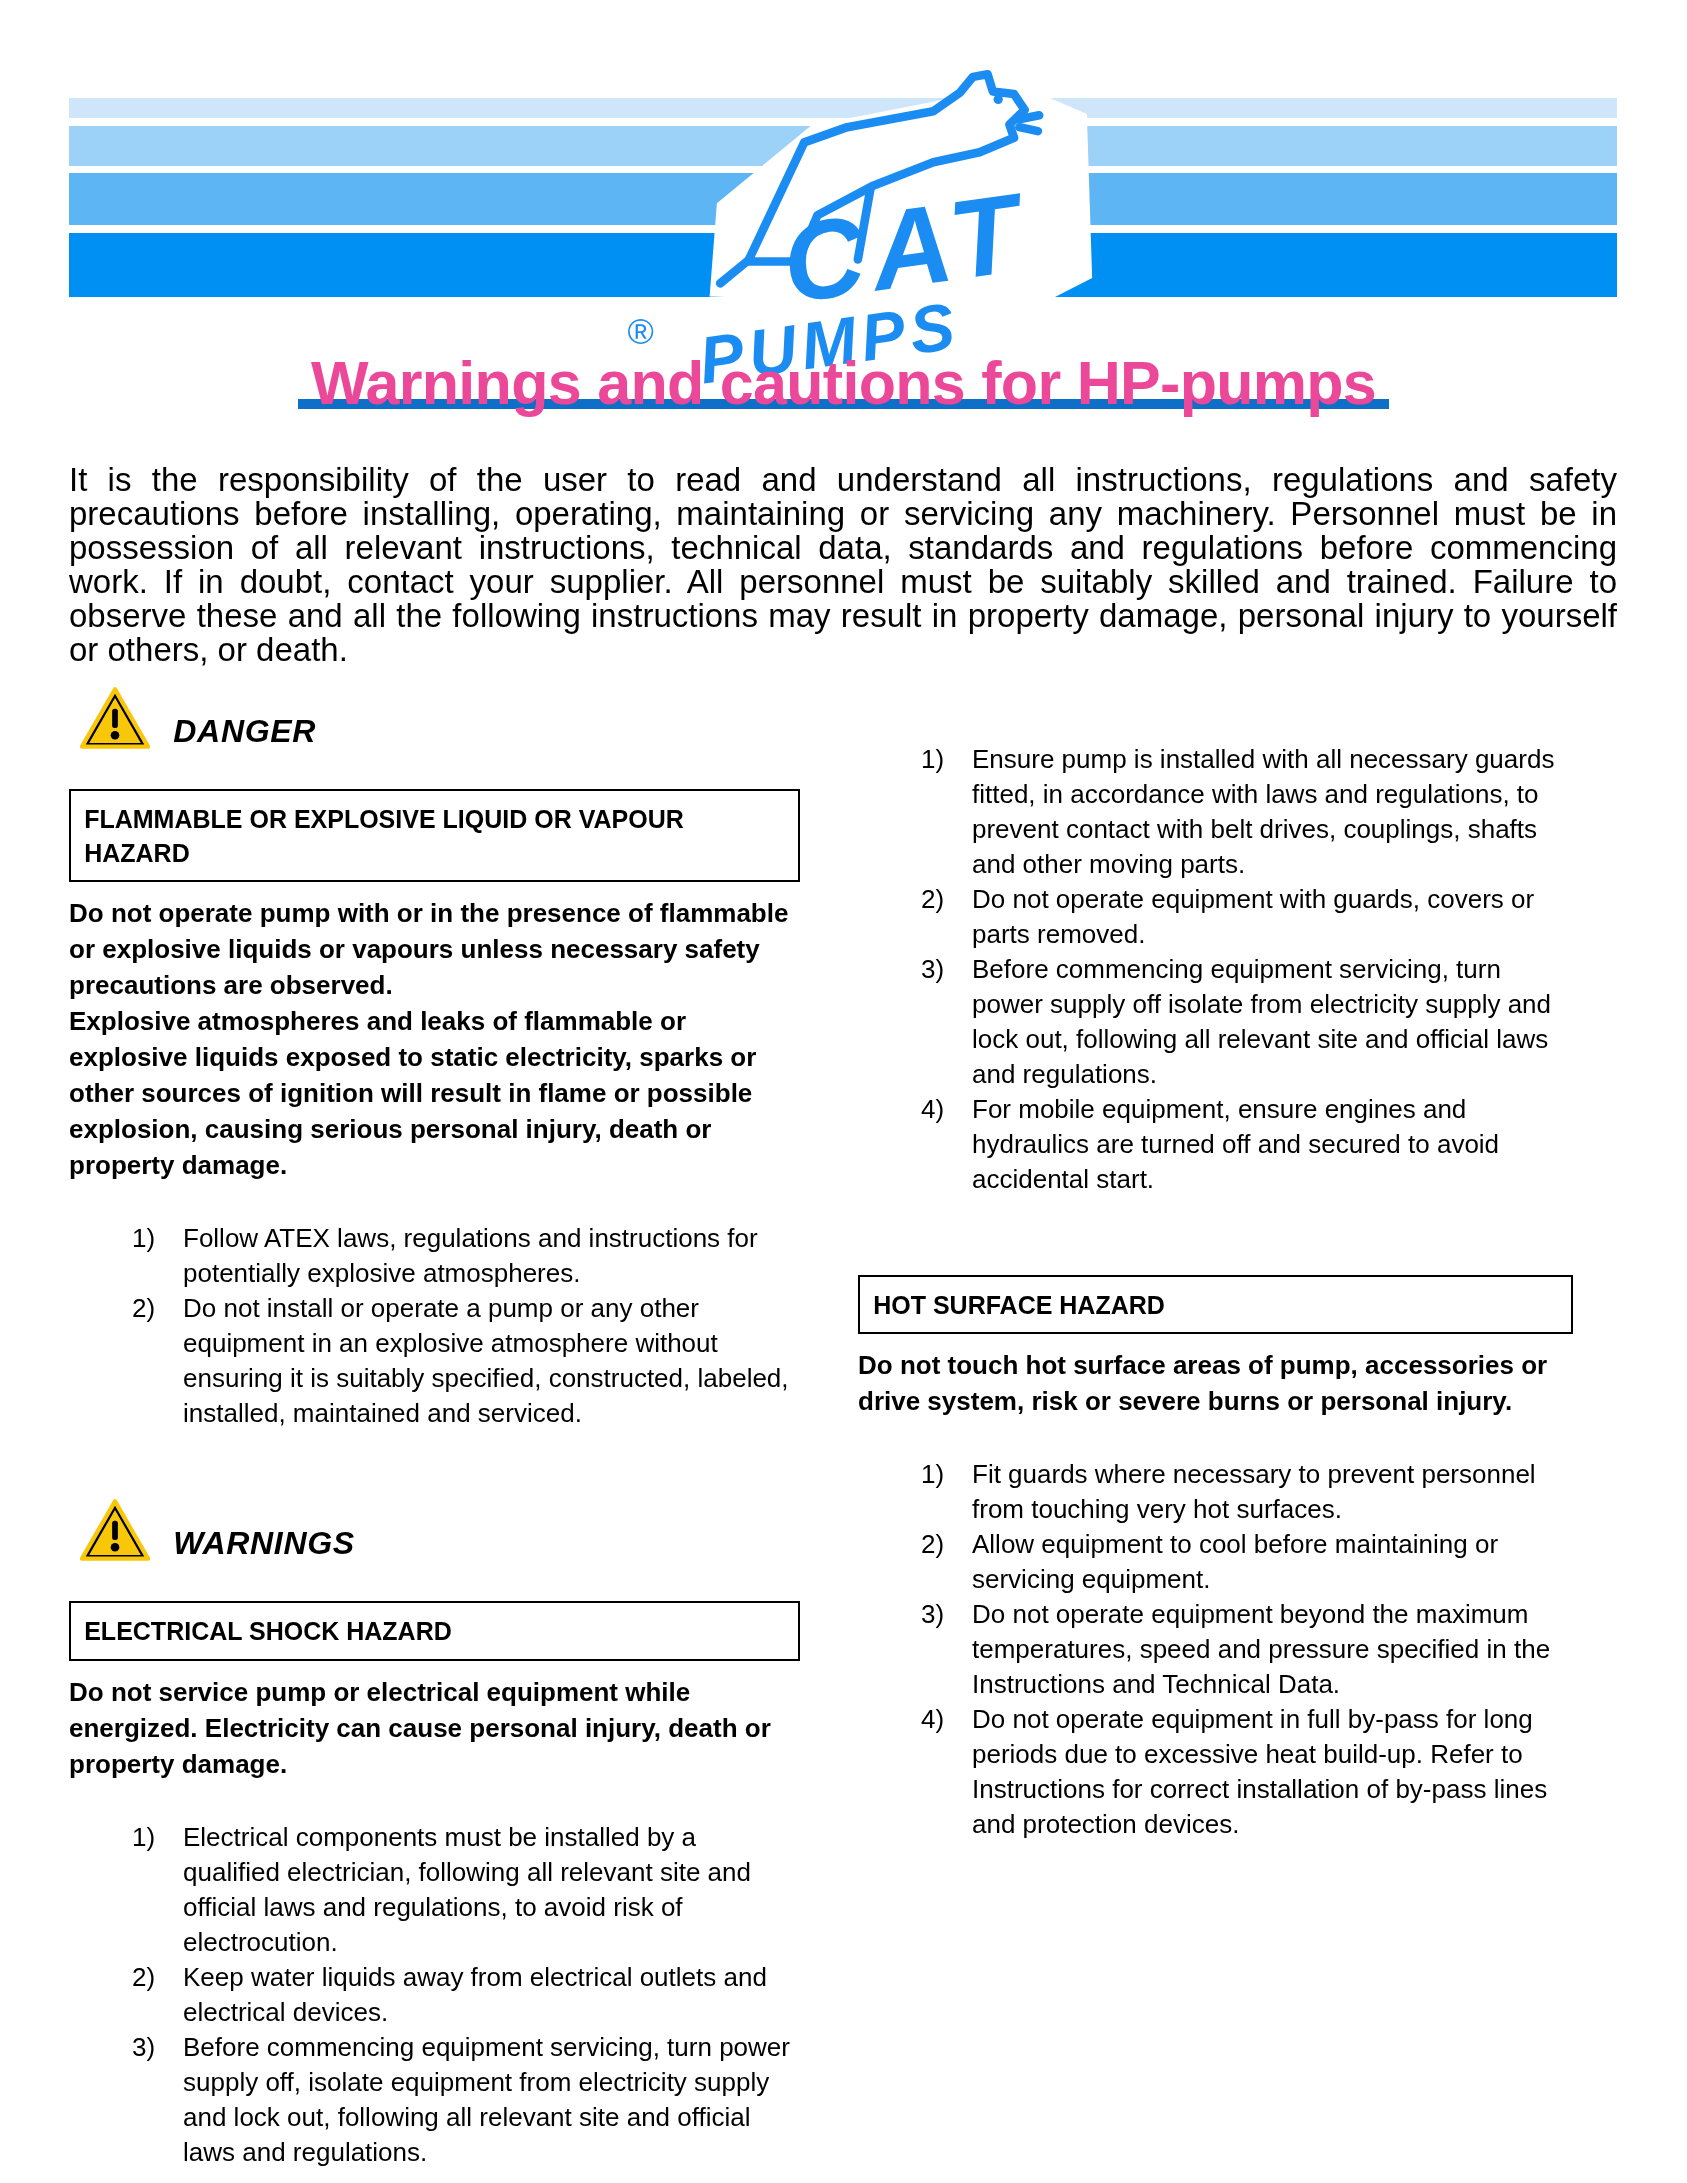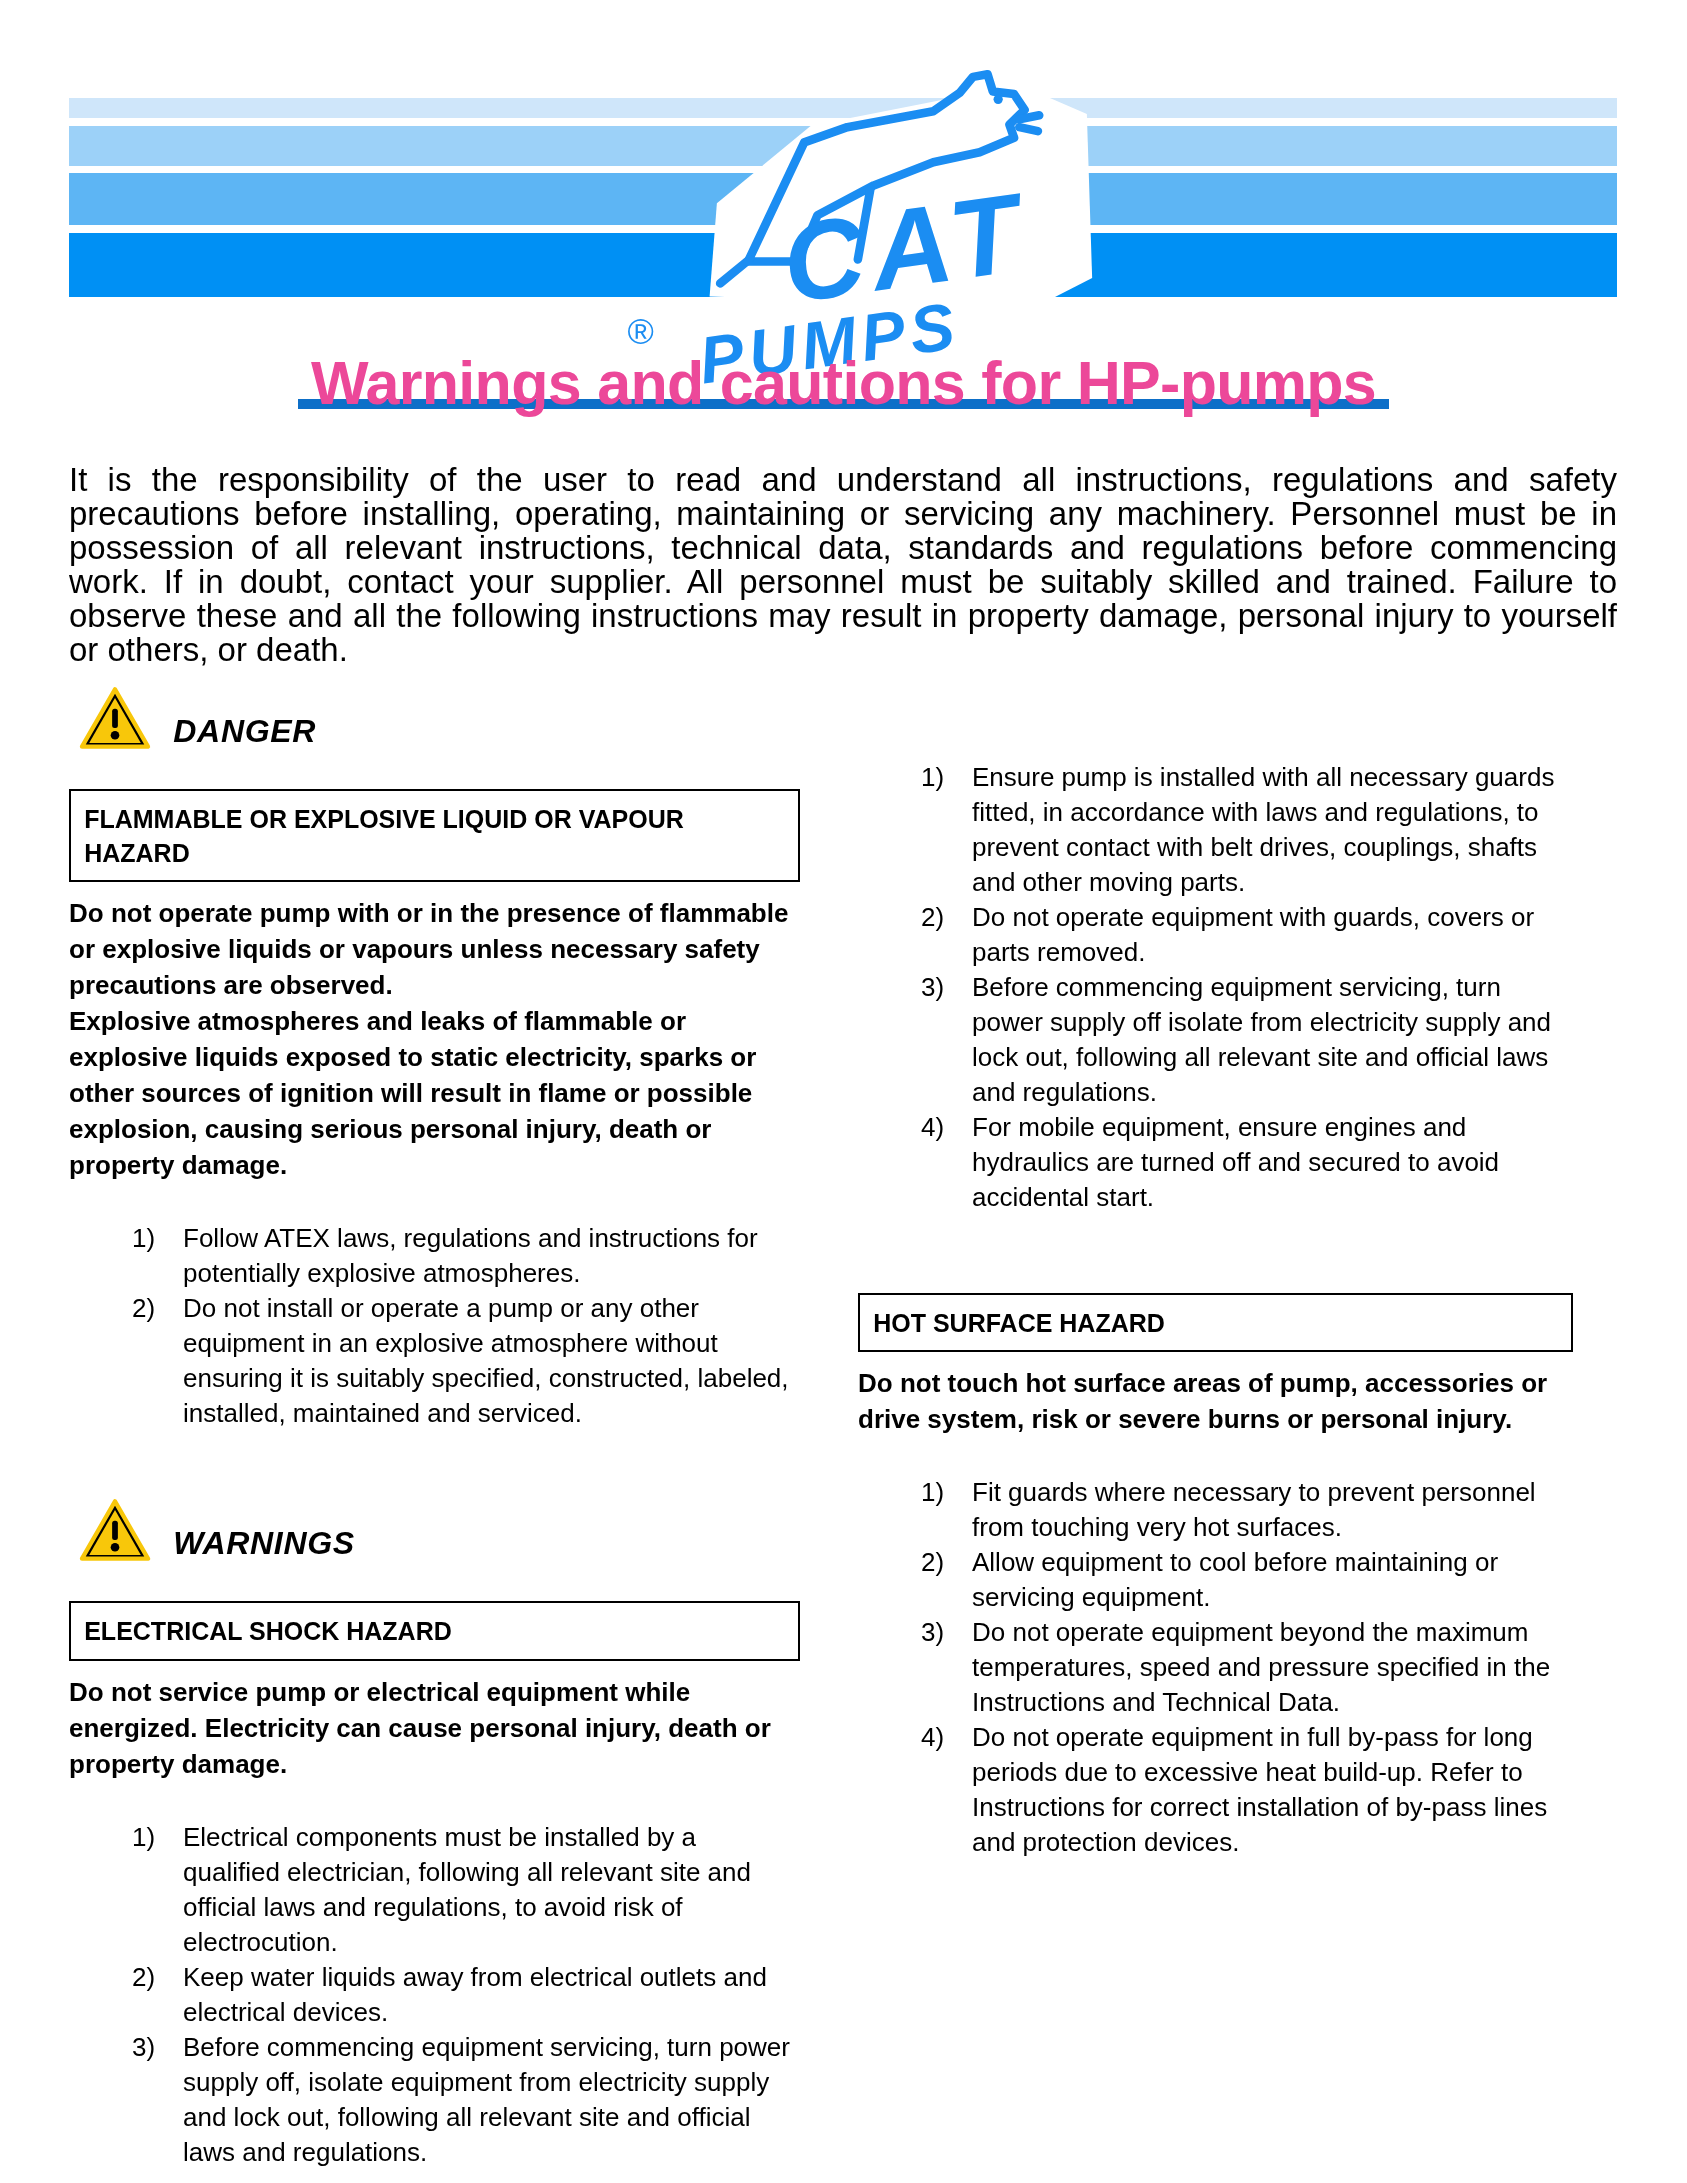--- a/index.html
+++ b/index.html
@@ -60,21 +60,21 @@
   
   .hz-list { list-style:none; margin:38px 0 0; padding:0; counter-reset:li; }
   .hz-item {
     counter-increment:li; position:relative; padding-left:114px;
     font-size:26px; line-height:35px;
   }
   .num { position:absolute; left:63px; top:0; }
   .num::before { content:counter(li) ")"; }
 
   .hot-block { margin-top:78px; }
-  .rot-list { margin-top:70px; }
+  .rot-list { margin-top:52px; }
 </style>
 </head>
 <body>
 
 <div class="page">
 
   <div class="stripe stripe-1" style="background:#cfe6fa"></div>
   <div class="stripe stripe-2" style="background:#9cd1f8"></div>
   <div class="stripe stripe-3" style="background:#5db5f4"></div>
   <div class="stripe stripe-4" style="background:#0090f4"></div>

